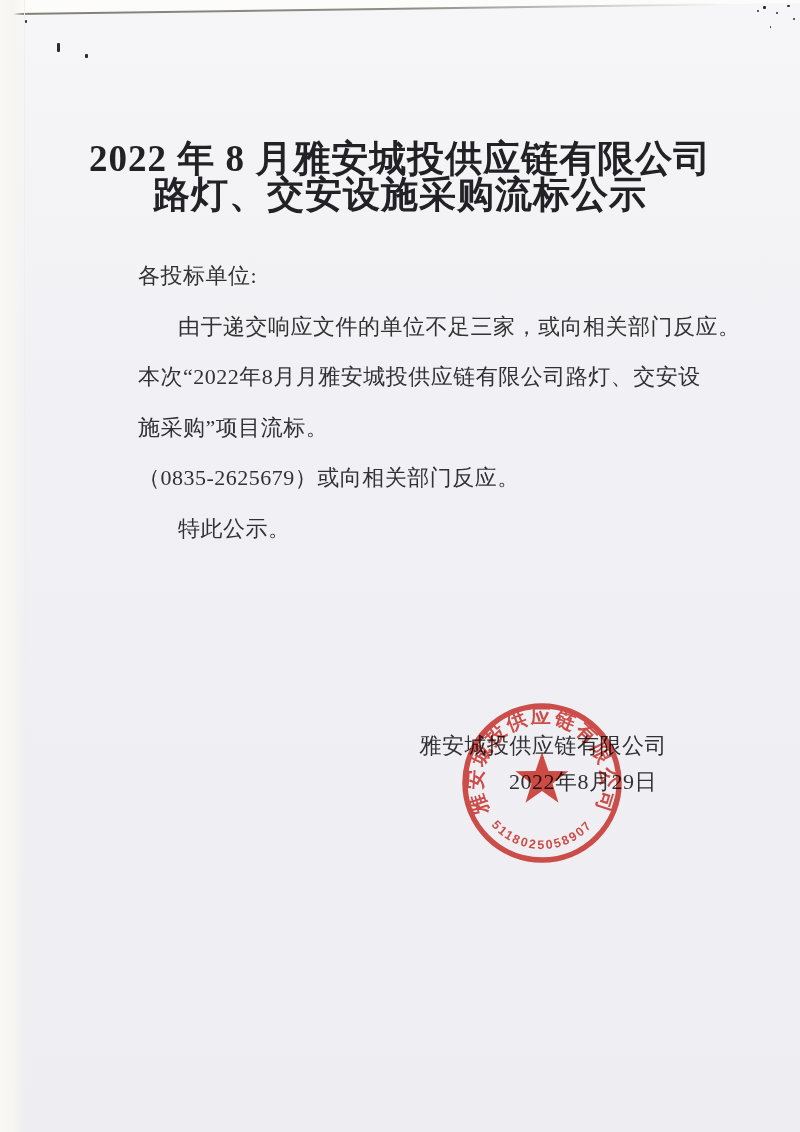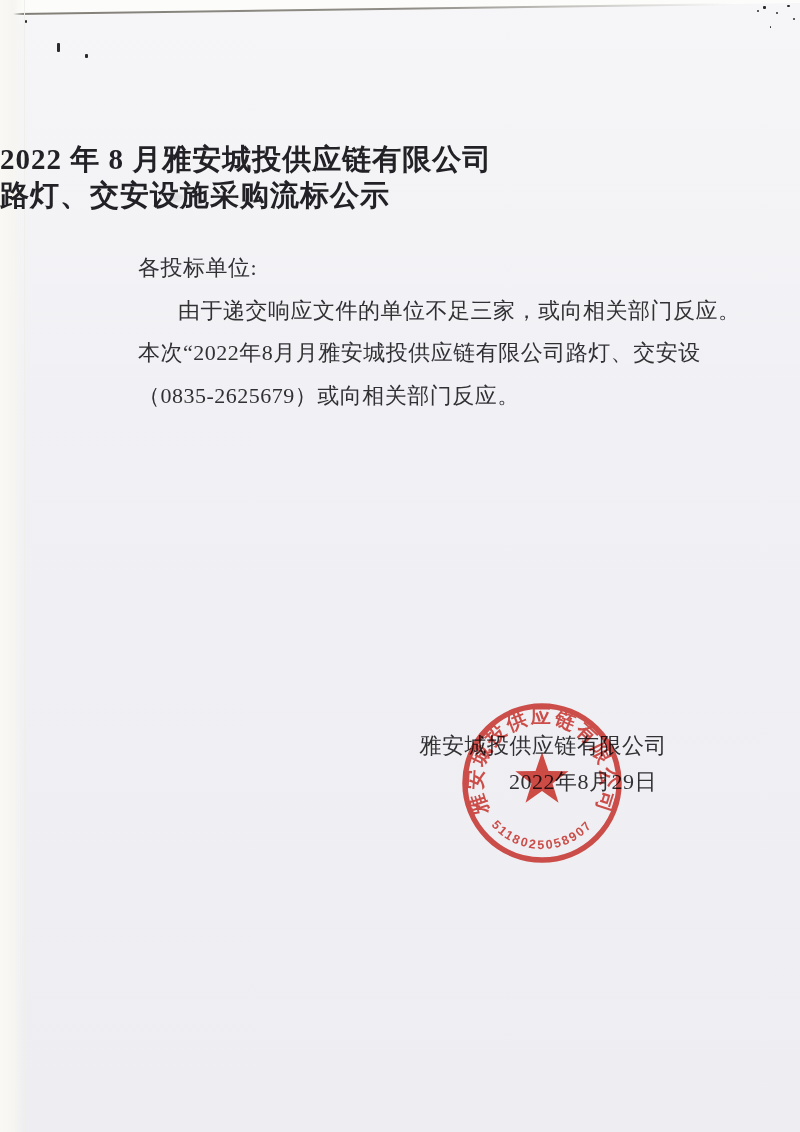--- a/index.html
+++ b/index.html
@@ -14,24 +14,24 @@
   .scan-top-line{position:absolute;top:8px;left:-8px;width:770px;height:2px;
     background:linear-gradient(90deg,#807e77,#8f8d86 55%,rgba(160,158,150,0) 96%);
     transform:rotate(-0.78deg);}
   .scan-left-strip{position:absolute;top:0;left:0;width:24px;height:100%;
     background:linear-gradient(90deg,#f9f8f4 0%,#f6f5f1 55%,rgba(246,245,241,0) 100%);
     border-right:1px solid rgba(190,185,170,0.12);}
   .speck{position:absolute;background:#2b2b2b;border-radius:1px;}
   .smudge{position:absolute;background:#d4d4d8;border-radius:50%;opacity:.55;filter:blur(1px);}
 
   
-  .title{position:absolute;top:141px;left:0;width:100%;text-align:left;
-    font-weight:bold;font-size:29px;line-height:36px;letter-spacing:1px;color:#222226;}
+  .title{position:absolute;top:141px;left:0;width:100%;text-align:center;
+    font-weight:bold;font-size:37px;line-height:36px;letter-spacing:1px;color:#222226;}
   .body-text{position:absolute;top:247px;left:138px;}
-  .line{font-size:22px;line-height:42.5px;white-space:pre;letter-spacing:.5px;color:#313134;}
+  .line{font-size:22px;line-height:42.5px;white-space:pre;letter-spacing:.5px;color:#313134;margin-top:8px;}
   .indent{padding-left:40px;}
 
   .signature-company{position:absolute;top:731px;right:133px;
     font-size:22px;letter-spacing:.5px;color:#313134;white-space:pre;}
   .signature-date{position:absolute;top:767px;right:143px;
     font-size:22px;letter-spacing:.5px;color:#313134;white-space:pre;}
 
   
   .seal{position:absolute;left:457px;top:698px;mix-blend-mode:multiply;opacity:.93;}
 </style>
@@ -56,21 +56,23 @@
 
   <div class="title">
     <div>2022 年 8 月雅安城投供应链有限公司</div>
     <div>路灯、交安设施采购流标公示</div>
   </div>
 
   <div class="body-text">
     <div class="line">各投标单位:</div>
     <div class="line indent">由于递交响应文件的单位不足三家，或向相关部门反应。</div>
     <div class="line">本次“2022年8月月雅安城投供应链有限公司路灯、交安设</div>
+    <div class="line">施采购”项目流标。</div>
     <div class="line">（0835-2625679）或向相关部门反应。</div>
+    <div class="line indent">特此公示。</div>
   </div>
 
   <div class="signature-company">雅安城投供应链有限公司</div>
   <div class="signature-date">2022年8月29日</div>
 
   <svg class="seal" width="170" height="170" viewBox="0 0 170 170">
     <defs>
       <path id="sealTopArc" d="M 33.04 115 A 60 60 0 1 1 136.96 115"></path>
       <path id="sealBottomArc" d="M 30.9 122.9 A 66 66 0 0 0 139.1 122.9"></path>
     </defs>

